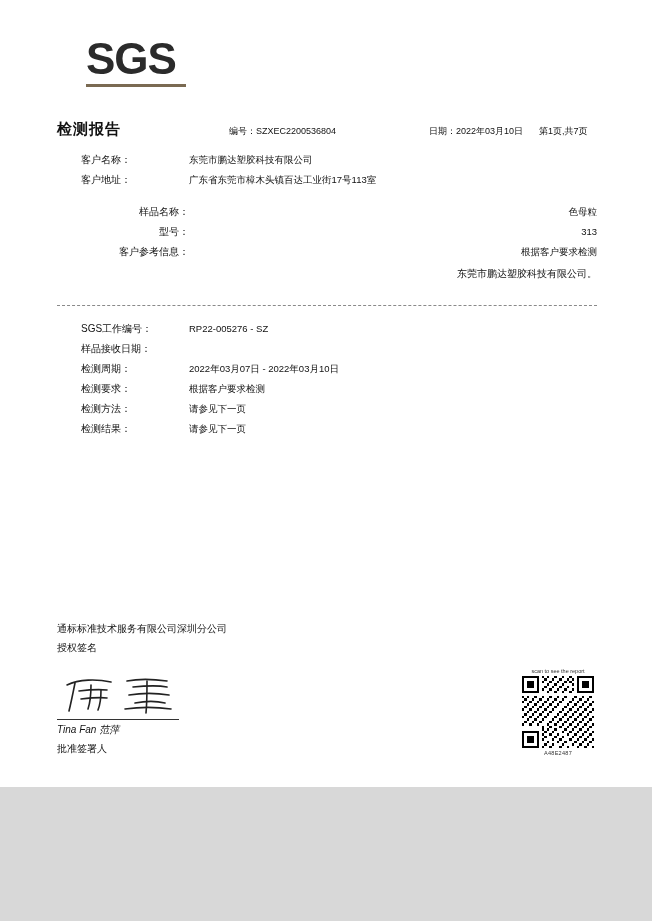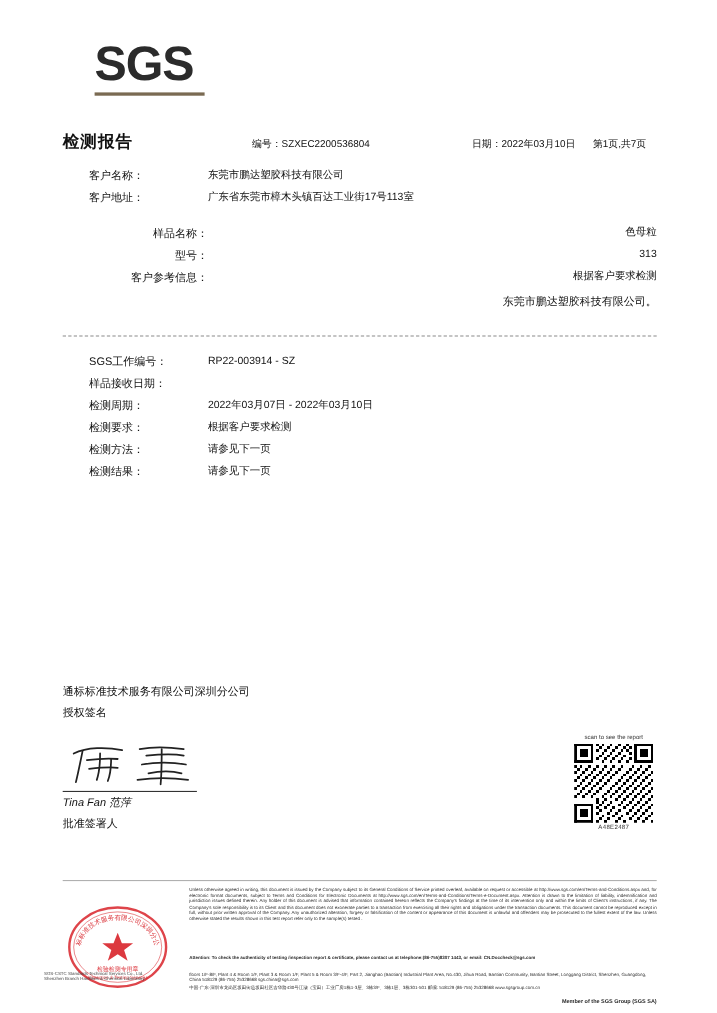--- a/index.html
+++ b/index.html
@@ -6,21 +6,21 @@
     margin: 0;
     padding: 0;
     background: #d8d8d8;
   }
   body {
     font-family: "Liberation Sans", sans-serif;
   }
   .page {
     position: relative;
     width: 652px;
-    height: 921px;
+    height: 787px;
     background: #ffffff;
     overflow: hidden;
     box-sizing: border-box;
   }
   
   .logo-wrap {
     position: absolute;
     left: 86px;
     top: 36px;
     width: 110px;
@@ -286,21 +286,21 @@
       <div class="fvalue">根据客户要求检测</div>
     </div>
     <div class="note-line">东莞市鹏达塑胶科技有限公司。</div>
   </div>
 
   <div class="dashed" style="top:305px;"></div>
 
   <div class="fields" style="top:322px;">
     <div class="frow">
       <div class="flabel">SGS工作编号：</div>
-      <div class="fvalue">RP22-003914 - SZ</div>
+      <div class="fvalue">RP22-005276 - SZ</div>
     </div>
     <div class="frow">
       <div class="flabel">样品接收日期：</div>
     </div>
     <div class="frow">
       <div class="flabel">检测周期：</div>
       <div class="fvalue">2022年03月07日 - 2022年03月10日</div>
     </div>
     <div class="frow">
       <div class="flabel">检测要求：</div>

